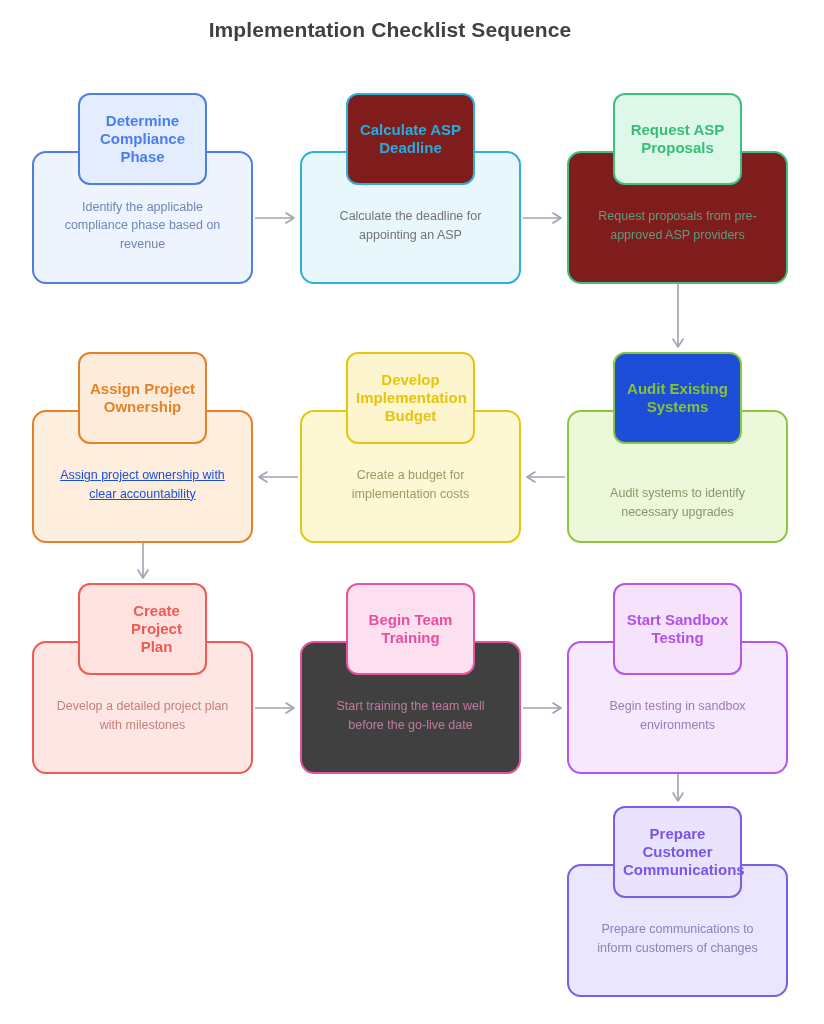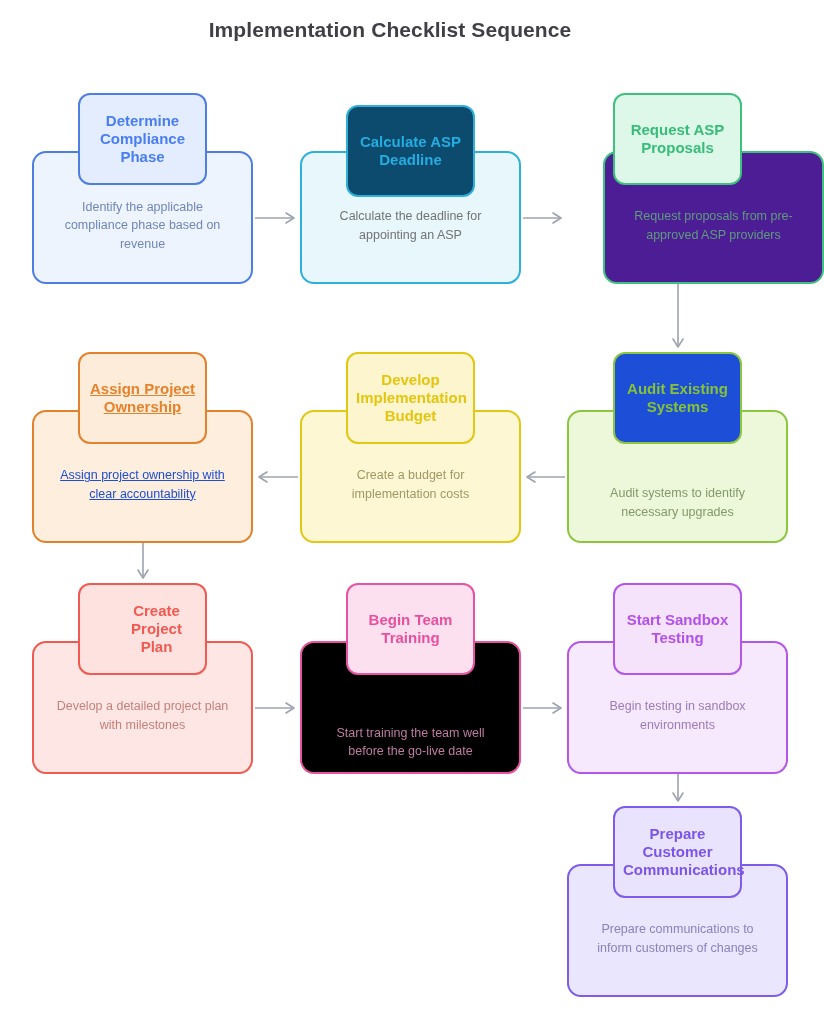--- a/index.html
+++ b/index.html
@@ -103,26 +103,26 @@
           <div class="node-desc" style="color: rgb(111, 134, 184);">Identify the applicable compliance phase based on revenue</div>
         </div>
         <div class="node-head" style="background: rgb(228, 237, 253); border-color: rgb(78, 127, 224);">
           <div class="node-title" style="color: rgb(74, 126, 240);">Determine Compliance Phase</div>
         </div>
       </div>
       <div class="node" style="left: 300px; top: 93px; width: 221px;">
         <div class="node-body" style="background: rgb(231, 247, 252); border-color: rgb(46, 176, 218);">
           <div class="node-desc" style="color: #737373;">Calculate the deadline for appointing an ASP</div>
         </div>
-        <div class="node-head" style="background: #0c4a6e; border-color: rgb(46, 176, 218); margin-top: 12px;">
+        <div class="node-head" style="background: #7f1d1d; border-color: rgb(46, 176, 218);">
           <div class="node-title" style="color: rgb(36, 173, 224);">Calculate ASP Deadline</div>
         </div>
       </div>
       <div class="node" style="left: 567px; top: 93px; width: 221px;">
-        <div class="node-body" style="background: #4c1d95; border-color: rgb(63, 192, 126); margin-left: 36px;">
+        <div class="node-body" style="background: #7f1d1d; border-color: rgb(63, 192, 126);">
           <div class="node-desc" style="color: rgb(94, 156, 125);">Request proposals from pre-approved ASP providers</div>
         </div>
         <div class="node-head" style="background: rgb(221, 247, 233); border-color: rgb(63, 192, 126);">
           <div class="node-title" style="color: rgb(55, 189, 121);">Request ASP Proposals</div>
         </div>
       </div>
       <div class="node" style="left: 567px; top: 352px; width: 221px;">
         <div class="node-body" style="background: rgb(237, 247, 218); border-color: rgb(140, 198, 63);">
           <div class="node-desc" style="color: rgb(132, 153, 106); margin-top: 36px;">Audit systems to identify necessary upgrades</div>
         </div>
@@ -136,33 +136,33 @@
         </div>
         <div class="node-head" style="background: rgb(253, 245, 205); border-color: rgb(226, 199, 19);">
           <div class="node-title" style="color: rgb(228, 197, 16);">Develop Implementation Budget</div>
         </div>
       </div>
       <div class="node" style="left: 32px; top: 352px; width: 221px;">
         <div class="node-body" style="background: rgb(253, 238, 221); border-color: rgb(226, 130, 47);">
           <div class="node-desc" style="color: #1d4ed8; text-decoration: underline;">Assign project ownership with clear accountability</div>
         </div>
         <div class="node-head" style="background: rgb(253, 236, 217); border-color: rgb(226, 130, 47);">
-          <div class="node-title" style="color: rgb(229, 131, 44); text-decoration: underline;">Assign Project Ownership</div>
+          <div class="node-title" style="color: rgb(229, 131, 44);">Assign Project Ownership</div>
         </div>
       </div>
       <div class="node" style="left: 32px; top: 583px; width: 221px;">
         <div class="node-body" style="background: rgb(253, 230, 227); border-color: rgb(239, 91, 82);">
           <div class="node-desc" style="color: rgb(196, 128, 123);">Develop a detailed project plan with milestones</div>
         </div>
         <div class="node-head" style="background: rgb(253, 226, 224); border-color: rgb(239, 91, 82); padding-left: 36px;">
           <div class="node-title" style="color: rgb(240, 90, 80);">Create Project Plan</div>
         </div>
       </div>
       <div class="node" style="left: 300px; top: 583px; width: 221px;">
-        <div class="node-body" style="background: #000000; border-color: rgb(232, 83, 159); align-items: flex-end;">
+        <div class="node-body" style="background: #404040; border-color: rgb(232, 83, 159);">
           <div class="node-desc" style="color: rgb(189, 124, 160);">Start training the team well before the go-live date</div>
         </div>
         <div class="node-head" style="background: rgb(252, 224, 239); border-color: rgb(232, 83, 159);">
           <div class="node-title" style="color: rgb(232, 80, 158);">Begin Team Training</div>
         </div>
       </div>
       <div class="node" style="left: 567px; top: 583px; width: 221px;">
         <div class="node-body" style="background: rgb(246, 232, 253); border-color: rgb(180, 86, 232);">
           <div class="node-desc" style="color: rgb(156, 123, 184);">Begin testing in sandbox environments</div>
         </div>

